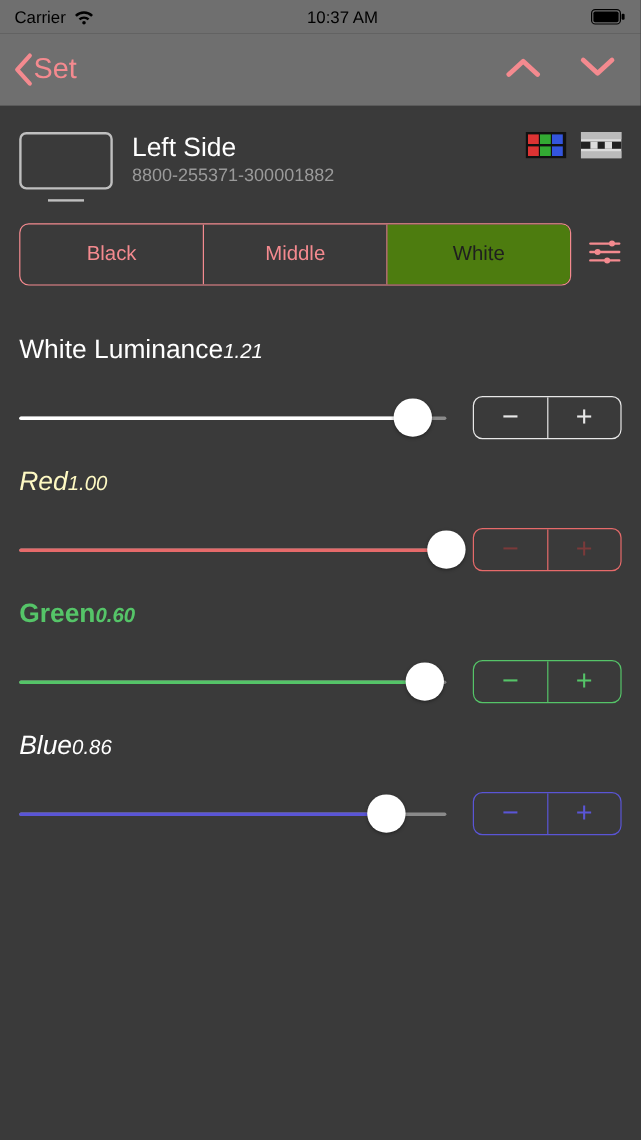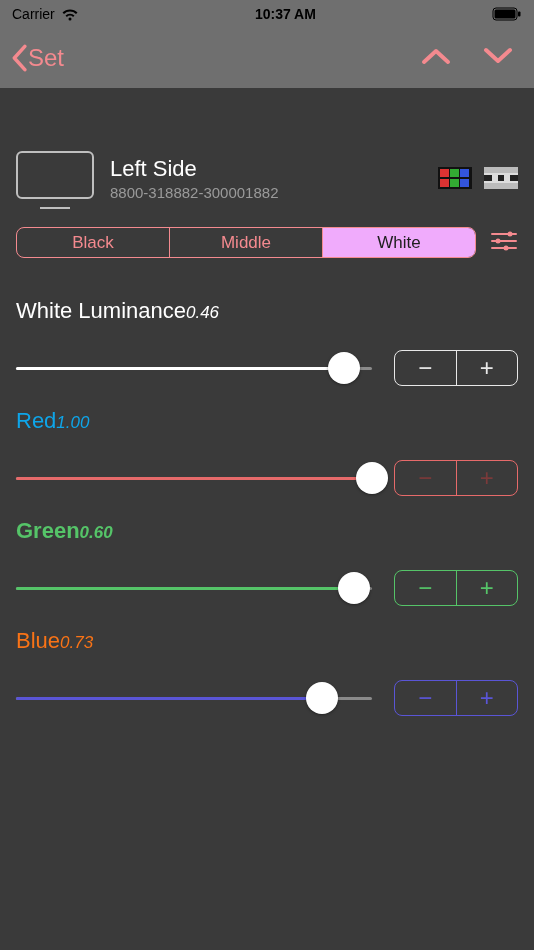--- a/index.html
+++ b/index.html
@@ -49,24 +49,22 @@
       padding-right: 10px;
     }
     .nav-arrow {
       color: #f48a8f;
       cursor: pointer;
     }
 
     
     .device-header {
       display: flex;
-      align-items: center;
       padding: 22px 16px 22px 16px;
       gap: 16px;
-      margin-top: 41px;
     }
     .monitor-icon {
       width: 78px;
       height: 54px;
       position: relative;
     }
     .monitor-screen {
       width: 78px;
       height: 48px;
       border: 2px solid #bfbfbf;
@@ -94,35 +92,35 @@
       align-items: center;
       padding: 0 16px 8px 16px;
       gap: 14px;
     }
     .segmented {
       flex: 1;
       display: flex;
       border: 1.5px solid #f48a8f;
       border-radius: 8px;
       overflow: hidden;
-      height: 31px;
+      height: 52px;
     }
     .seg-item {
       flex: 1;
       display: flex;
       align-items: center;
       justify-content: center;
       font-size: 17px;
       color: #f48a8f;
       cursor: pointer;
       border-right: 1px solid #f48a8f;
     }
     .seg-item:last-child { border-right: none; }
     .seg-item.selected {
-      background: #f0abfc;
+      background: #4d7c0f;
       color: #1f1f1f;
     }
     .sliders-icon { cursor: pointer; }
 
     
     .params { padding: 10px 16px 0 16px; }
     .param-group { margin-top: 22px; }
     .param-header {
       display: flex;
       align-items: baseline;
@@ -184,48 +182,48 @@
     }
     .step-btn:first-child { border-right: 1px solid; }
 
     
     .c-white .param-label { color: #fff; }
     .c-white .param-value { color: #fff; }
     .c-white .track-fill { background: #fff; }
     .c-white .stepper { border-color: #e8e8e8; }
     .c-white .step-btn { color: #e8e8e8; border-color: #e8e8e8; }
 
-    .c-red .param-label, .c-red .param-value { color: #0ea5e9; }
+    .c-red .param-label, .c-red .param-value { color: #fef9c3; font-style: italic; }
     .c-red .track-fill { background: #e66a6a; }
     .c-red .stepper { border-color: #e66a6a; }
     .c-red .step-btn { color: #7a3a3a; border-color: #e66a6a; }
 
     .c-green .param-label, .c-green .param-value { color: #55c468; font-weight: bold; }
     .c-green .track-fill { background: #55c468; }
     .c-green .stepper { border-color: #55c468; }
     .c-green .step-btn { color: #55c468; border-color: #55c468; }
 
-    .c-blue .param-label, .c-blue .param-value { color: #f97316; }
+    .c-blue .param-label, .c-blue .param-value { color: #ffffff; font-style: italic; }
     .c-blue .track-fill { background: #5a55d6; }
     .c-blue .stepper { border-color: #5a55d6; }
     .c-blue .step-btn { color: #5a55d6; border-color: #5a55d6; }
   </style>
 </head>
 <body>
 
 <div class="status-bar">
   <div class="status-left">
     <span>Carrier</span>
     <span class="wifi-icon">
       <svg width="18" height="13" viewBox="0 0 18 13">
           <path d="M9 12.5a1.5 1.5 0 100-3 1.5 1.5 0 000 3zM4.5 7.5a6.4 6.4 0 019 0l-1.4 1.4a4.4 4.4 0 00-6.2 0L4.5 7.5zM1.5 4.5a10.6 10.6 0 0115 0L15 6a8.5 8.5 0 00-12 0L1.5 4.5z" fill="#000"></path>
         </svg>
     </span>
   </div>
-  <span style="font-weight:700;">10:37 AM</span>
+  <span style="font-weight:400;">10:37 AM</span>
   <div class="status-right">
     <span class="battery-icon">
       <svg width="30" height="14" viewBox="0 0 30 14">
           <rect x="1" y="1" width="24" height="12" rx="3" fill="none" stroke="#000" stroke-width="1"></rect>
           <rect x="2.5" y="2.5" width="21" height="9" rx="1.5" fill="#000"></rect>
           <rect x="26" y="4.5" width="2.5" height="5" rx="1" fill="#000"></rect>
         </svg>
     </span>
   </div>
 </div>
@@ -251,21 +249,21 @@
   </div>
 </div>
 
 <div class="device-header">
   <div class="monitor-icon">
     <div class="monitor-screen"></div>
     <div class="monitor-stand"></div>
   </div>
   <div class="device-info">
     <div class="device-title">Left Side</div>
-    <div class="device-serial">8800-318882-300001882</div>
+    <div class="device-serial">8800-255371-300001882</div>
   </div>
   <div class="pattern-icons">
     <span class="pattern-icon">
       <svg width="34" height="22" viewBox="0 0 34 22">
         <rect x="0" y="0" width="34" height="22" fill="#111"></rect>
         <rect x="2" y="2" width="9" height="8" fill="#d33"></rect>
         <rect x="12" y="2" width="9" height="8" fill="#3a3"></rect>
         <rect x="22" y="2" width="9" height="8" fill="#35d"></rect>
         <rect x="2" y="12" width="9" height="8" fill="#d33"></rect>
         <rect x="12" y="12" width="9" height="8" fill="#3a3"></rect>
@@ -300,21 +298,21 @@
       <circle cx="8" cy="12" r="2.5" fill="#f48a8f"></circle>
       <circle cx="16" cy="19" r="2.5" fill="#f48a8f"></circle>
     </svg>
   </span>
 </div>
 
 <div class="params" id="params">
     <div class="param-group c-white">
       <div class="param-header">
         <span class="param-label">White Luminance</span>
-        <span class="param-value">0.46</span>
+        <span class="param-value">1.21</span>
       </div>
       <div class="param-controls">
         <div class="slider-wrap">
           <div class="track-bg"></div>
           <div class="track-fill" style="width:92%"></div>
           <div class="thumb" style="left:92%"></div>
         </div>
         <div class="stepper">
           <div class="step-btn">−</div>
           <div class="step-btn">+</div>
@@ -351,21 +349,21 @@
         </div>
         <div class="stepper">
           <div class="step-btn">−</div>
           <div class="step-btn">+</div>
         </div>
       </div>
     </div>
     <div class="param-group c-blue">
       <div class="param-header">
         <span class="param-label">Blue</span>
-        <span class="param-value">0.73</span>
+        <span class="param-value">0.86</span>
       </div>
       <div class="param-controls">
         <div class="slider-wrap">
           <div class="track-bg"></div>
           <div class="track-fill" style="width:86%"></div>
           <div class="thumb" style="left:86%"></div>
         </div>
         <div class="stepper">
           <div class="step-btn">−</div>
           <div class="step-btn">+</div>

